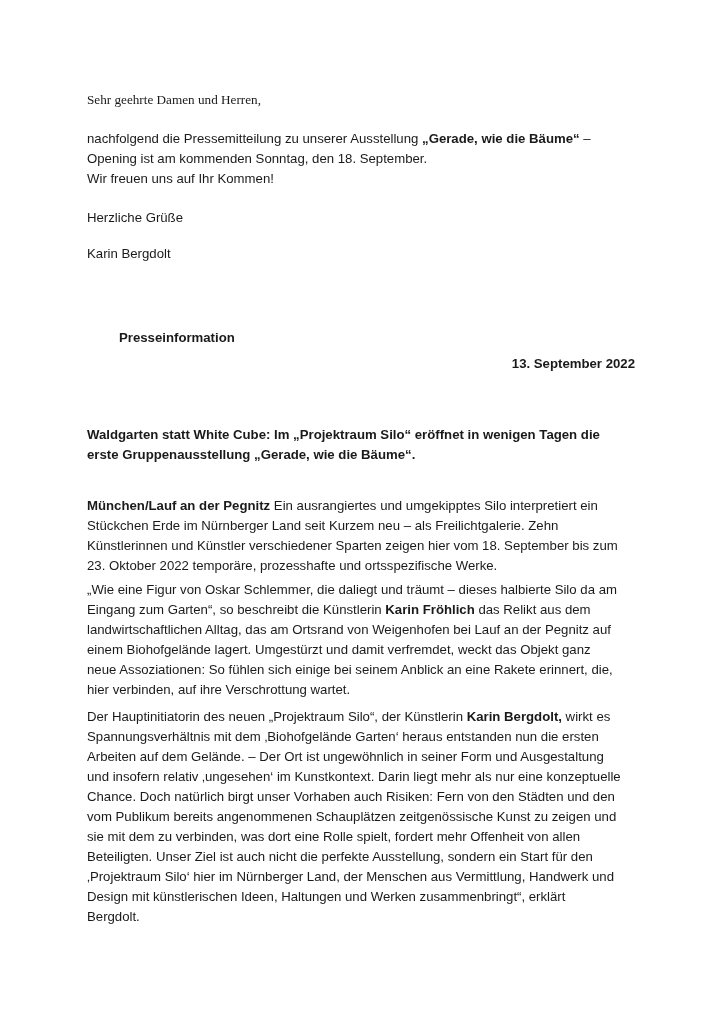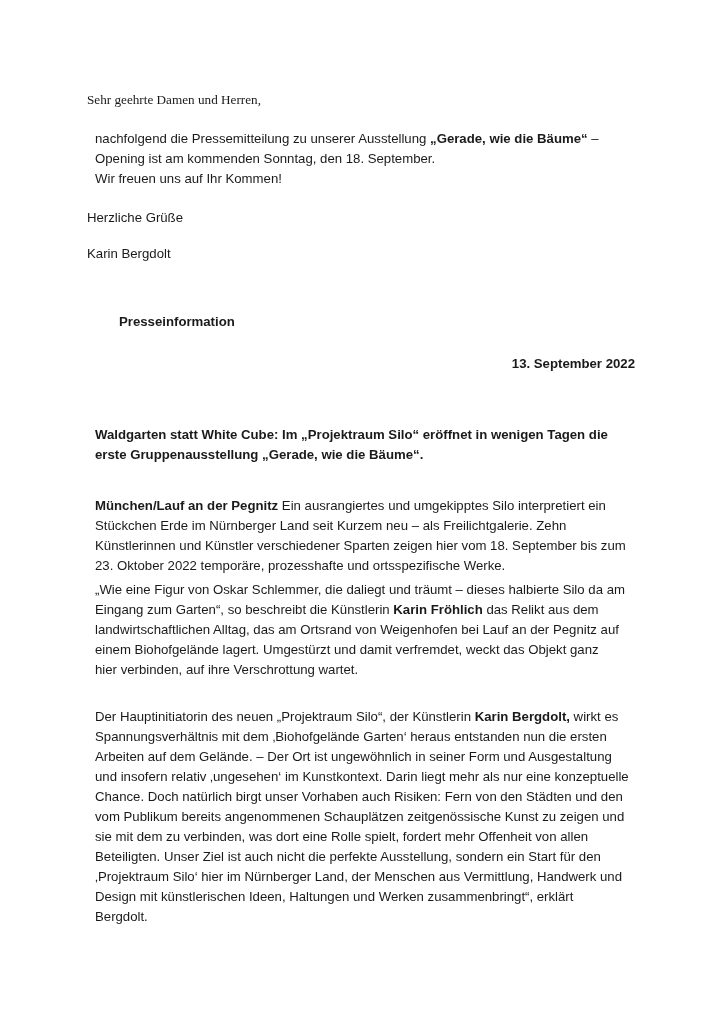--- a/index.html
+++ b/index.html
@@ -24,21 +24,21 @@
       width: 560px;
     }
     .abs {
       position: absolute;
       left: 0;
       white-space: nowrap;
     }
     .bold { font-weight: bold; }
     .para {
       position: absolute;
-      left: 8px;
+      left: 0;
       width: 560px;
     }
     .para .line {
       display: block;
       white-space: nowrap;
     }
     .date {
       position: absolute;
       right: 12px;
       white-space: nowrap;
@@ -54,41 +54,42 @@
 
   <div class="para" style="top:129px;">
     <span class="line"><span>nachfolgend die Pressemitteilung zu unserer Ausstellung </span><span class="bold">„Gerade, wie die Bäume“</span><span> –</span></span>
     <span class="line">Opening ist am kommenden Sonntag, den 18. September.</span>
     <span class="line">Wir freuen uns auf Ihr Kommen!</span>
   </div>
 
   <div class="abs" style="top:208px;">Herzliche Grüße</div>
   <div class="abs" style="top:244px;">Karin Bergdolt</div>
 
-  <div class="abs bold" style="top:312px;padding-left:32px;">Presseinformation</div>
+  <div class="abs bold" style="top:328px;padding-left:32px;">Presseinformation</div>
 
   <div class="date" style="top:354px;">13. September 2022</div>
 
   <div class="para bold" style="top:425px;">
     <span class="line">Waldgarten statt White Cube: Im „Projektraum Silo“ eröffnet in wenigen Tagen die</span>
     <span class="line">erste Gruppenausstellung „Gerade, wie die Bäume“.</span>
   </div>
 
   <div class="para" style="top:496px;">
     <span class="line"><span class="bold">München/Lauf an der Pegnitz</span><span> Ein ausrangiertes und umgekipptes Silo interpretiert ein</span></span>
     <span class="line">Stückchen Erde im Nürnberger Land seit Kurzem neu – als Freilichtgalerie. Zehn</span>
     <span class="line">Künstlerinnen und Künstler verschiedener Sparten zeigen hier vom 18. September bis zum</span>
     <span class="line">23. Oktober 2022 temporäre, prozesshafte und ortsspezifische Werke.</span>
   </div>
 
   <div class="para" style="top:580px;">
     <span class="line">„Wie eine Figur von Oskar Schlemmer, die daliegt und träumt – dieses halbierte Silo da am</span>
     <span class="line"><span>Eingang zum Garten“, so beschreibt die Künstlerin </span><span class="bold">Karin Fröhlich</span><span> das Relikt aus dem</span></span>
     <span class="line">landwirtschaftlichen Alltag, das am Ortsrand von Weigenhofen bei Lauf an der Pegnitz auf</span>
     <span class="line">einem Biohofgelände lagert. Umgestürzt und damit verfremdet, weckt das Objekt ganz</span>
+    <span class="line">neue Assoziationen: So fühlen sich einige bei seinem Anblick an eine Rakete erinnert, die,</span>
     <span class="line">hier verbinden, auf ihre Verschrottung wartet.</span>
   </div>
 
   <div class="para" style="top:707px;">
     <span class="line"><span>Der Hauptinitiatorin des neuen „Projektraum Silo“, der Künstlerin </span><span class="bold">Karin Bergdolt,</span><span> wirkt es</span></span>
     <span class="line">Spannungsverhältnis mit dem ‚Biohofgelände Garten‘ heraus entstanden nun die ersten</span>
     <span class="line">Arbeiten auf dem Gelände. – Der Ort ist ungewöhnlich in seiner Form und Ausgestaltung</span>
     <span class="line">und insofern relativ ‚ungesehen‘ im Kunstkontext. Darin liegt mehr als nur eine konzeptuelle</span>
     <span class="line">Chance. Doch natürlich birgt unser Vorhaben auch Risiken: Fern von den Städten und den</span>
     <span class="line">vom Publikum bereits angenommenen Schauplätzen zeitgenössische Kunst zu zeigen und</span>

